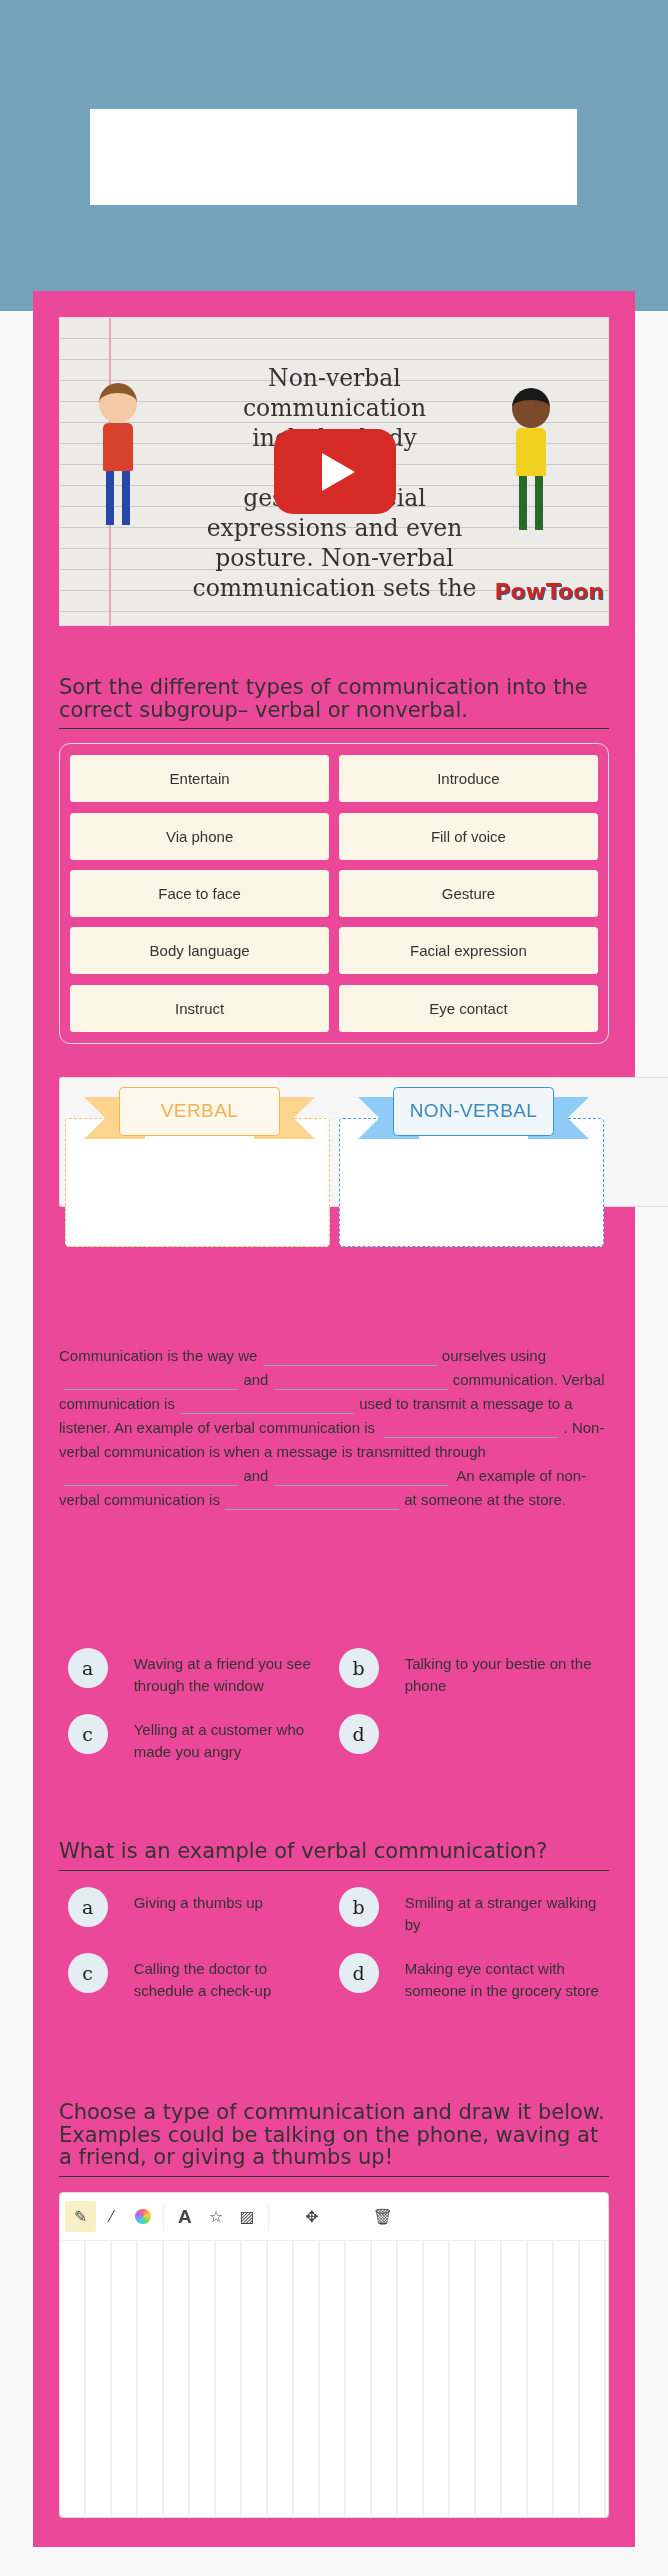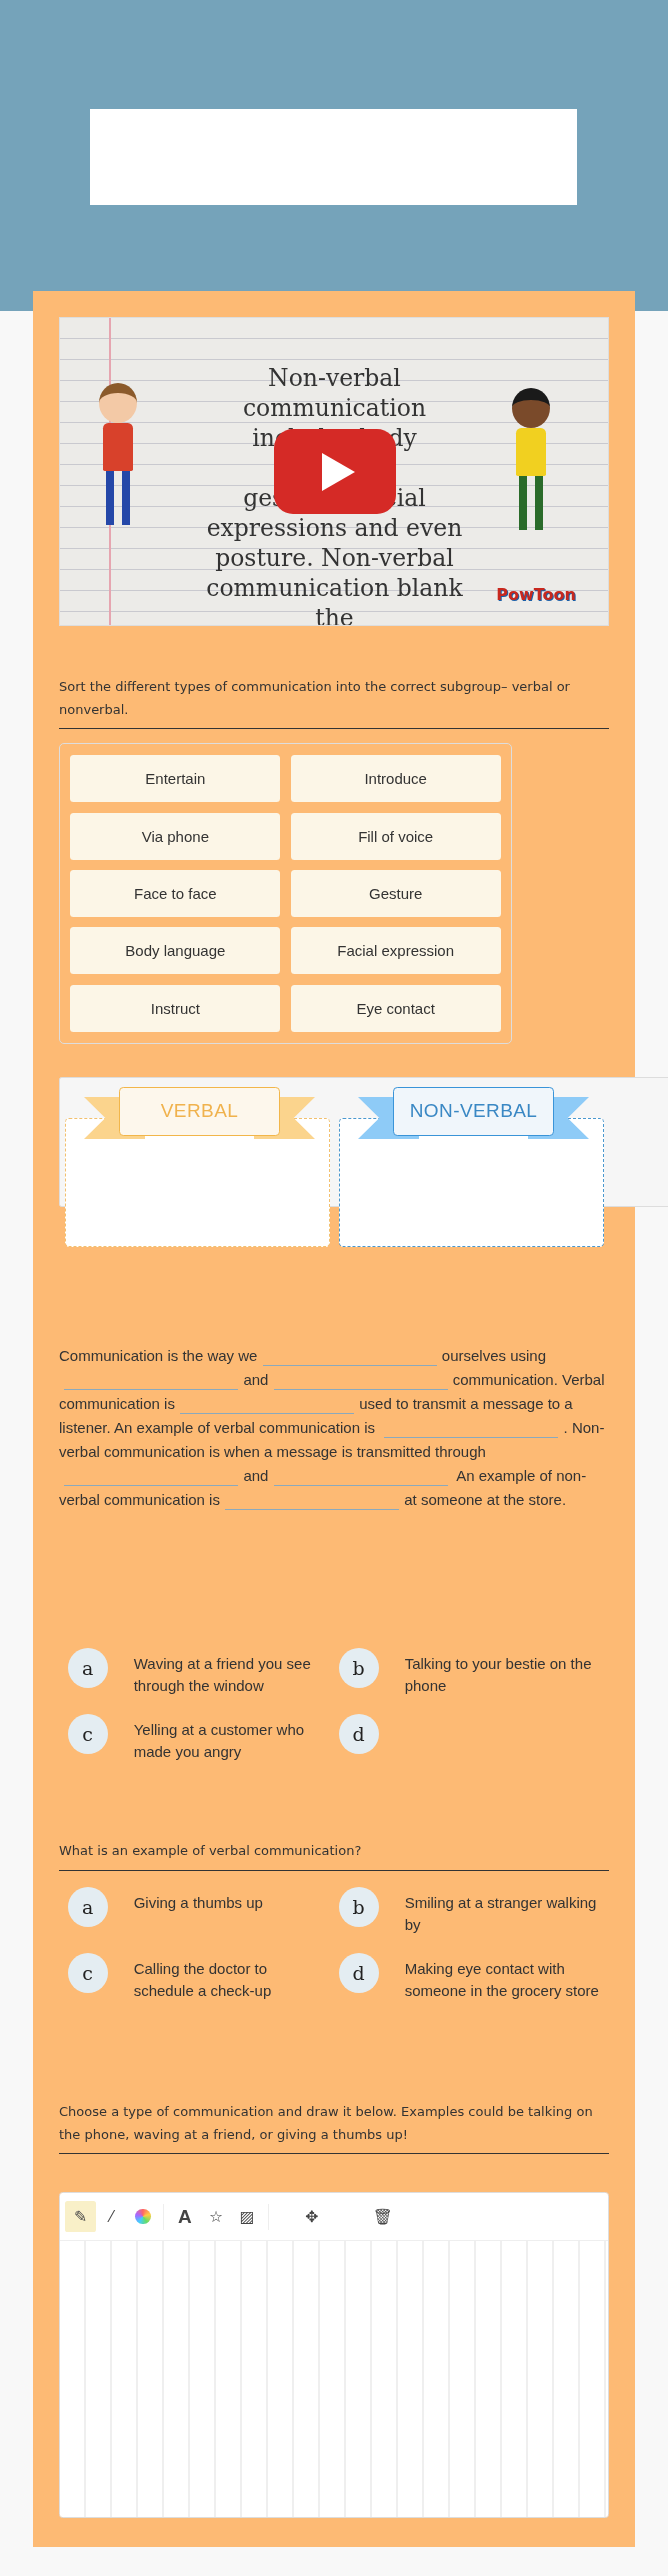--- a/index.html
+++ b/index.html
@@ -1,34 +1,34 @@
 <!DOCTYPE html>
 <html style="font-size:14px"><head>
 <meta charset="utf-8">
 <style>
 *{box-sizing:border-box;margin:0;padding:0}
 body{width:668px;height:2576px;background:#f8f8f8;font-family:"Liberation Sans",sans-serif;color:#333;position:relative;overflow:hidden}
 .hero{position:absolute;left:0;top:0;width:668px;height:311px;background:#75a3ba}
 .hero-box{position:absolute;left:90px;top:109px;width:487px;height:96px;background:#fff}
-.card{position:absolute;left:33px;top:291px;width:602px;height:2256px;background:#fdba74}
+.card{position:absolute;left:33px;top:291px;width:602px;height:2256px;background:#ec4899}
 .video{position:absolute;left:26px;top:26px;width:550px;height:309px;background:#ecebe8;overflow:hidden;border:0.9px solid #ddd}
 .video .lines{position:absolute;inset:0;background:repeating-linear-gradient(180deg,transparent 0 20px,#c9c9cf 20px 21px)}
 .video .margin{position:absolute;left:49px;top:0;bottom:0;width:1.7px;background:#e6a5b0}
 .video .vtext{position:absolute;left:130px;width:289px;top:45px;text-align:center;font-family:"DejaVu Serif",serif;font-size:23.5px;line-height:30px;color:#333}
 .play{position:absolute;left:214px;top:111px;width:122px;height:85px;background:#d52a26;border-radius:19px}
 .play:after{content:"";position:absolute;left:48px;top:23.5px;border-left:33px solid #fff;border-top:19px solid transparent;border-bottom:19px solid transparent}
 .kid{position:absolute;width:45px}
 .kid1{left:35px;top:65px}
 .kid2{left:448px;top:70px}
 .head{width:38px;height:40px;border-radius:50%;margin:0 auto}
 .shirt{width:30px;height:48px;margin:0 auto;border-radius:5.2px 5.2px 1.7px 1.7px}
 .legs{width:24px;height:54px;margin:0 auto;border-left:8.7px solid;border-right:8.7px solid}
-.powtoon{position:absolute;right:32px;bottom:21px;font-family:"DejaVu Sans",sans-serif;font-weight:bold;font-size:16px;color:#c8281e;text-shadow:0.9px 0.9px 0 #1b5fa8}
-.q-title{position:absolute;left:26px;width:550px;font-family:"DejaVu Sans",sans-serif;font-size:13px;line-height:22.6px;color:#333;border-bottom:0.9px solid #333;padding-bottom:7px}
-.bank{position:absolute;left:26px;width:453px;border:0.9px solid #ddd;border-radius:5px;padding:11.3px 10.4px;display:grid;grid-template-columns:1fr 1fr;gap:10.4px 10.4px}
+.powtoon{position:absolute;right:4px;bottom:21px;font-family:"DejaVu Sans",sans-serif;font-weight:bold;font-size:22px;color:#c8281e;text-shadow:0.9px 0.9px 0 #1b5fa8}
+.q-title{position:absolute;left:26px;width:550px;font-family:"DejaVu Sans",sans-serif;font-size:21px;line-height:22.6px;color:#333;border-bottom:0.9px solid #333;padding-bottom:7px}
+.bank{position:absolute;left:26px;width:550px;border:0.9px solid #ddd;border-radius:11px;padding:11.3px 10.4px;display:grid;grid-template-columns:1fr 1fr;gap:10.4px 10.4px}
 .chip{height:47px;background:#fcf6e7;border-radius:3.5px;display:flex;align-items:center;justify-content:center;font-size:15px;color:#333;cursor:grab}
 .cats{position:absolute;left:26px;top:786px;width:634px;height:130px;background:#f6f6f6;border:0.9px solid #ddd;border-radius:2.6px}
 .bin{position:absolute;top:40px;width:265px;height:129px;border:1.7px dashed;border-radius:4.3px;background:#fff;top:40px}
 .bin.v{left:5.2px;border-color:#f2c06e}
 .bin.nv{left:279px;border-color:#4a98cf}
 .bin{top:40px;height:129px;top:40px}
 .ribbon{position:absolute;top:8.7px;height:52px}
 .ribbon .tail{position:absolute;top:10.4px;width:61px;height:42px}
 .ribbon .label{position:absolute;left:35px;width:161px;height:49px;top:0;border:1.7px solid;border-radius:4.3px;display:flex;align-items:center;justify-content:center;font-size:19px;letter-spacing:0.4px}
 .fill-text{position:absolute;left:26px;width:550px;font-size:15px;line-height:24px;color:#333}
@@ -66,21 +66,21 @@
       <div class="shirt" style="background:#f1d020"></div>
       <div class="legs" style="border-color:#2a6b2a"></div>
     </div>
     <div class="vtext">
       <div>Non-verbal</div>
       <div>communication</div>
       <div>includes body language,</div>
       <div>gestures, facial</div>
       <div>expressions and even</div>
       <div>posture. Non-verbal</div>
-      <div>communication blank the</div>
+      <div>communication sets the</div>
     </div>
     <div class="play"></div>
     <div class="powtoon">PowToon</div>
   </div>
 
   <div class="q-title" style="top:385px">Sort the different types of communication into the correct subgroup– verbal or nonverbal.</div>
   <div class="bank" style="top:452px">
     <div class="chip">Entertain</div>
     <div class="chip">Introduce</div>
     <div class="chip">Via phone</div>

